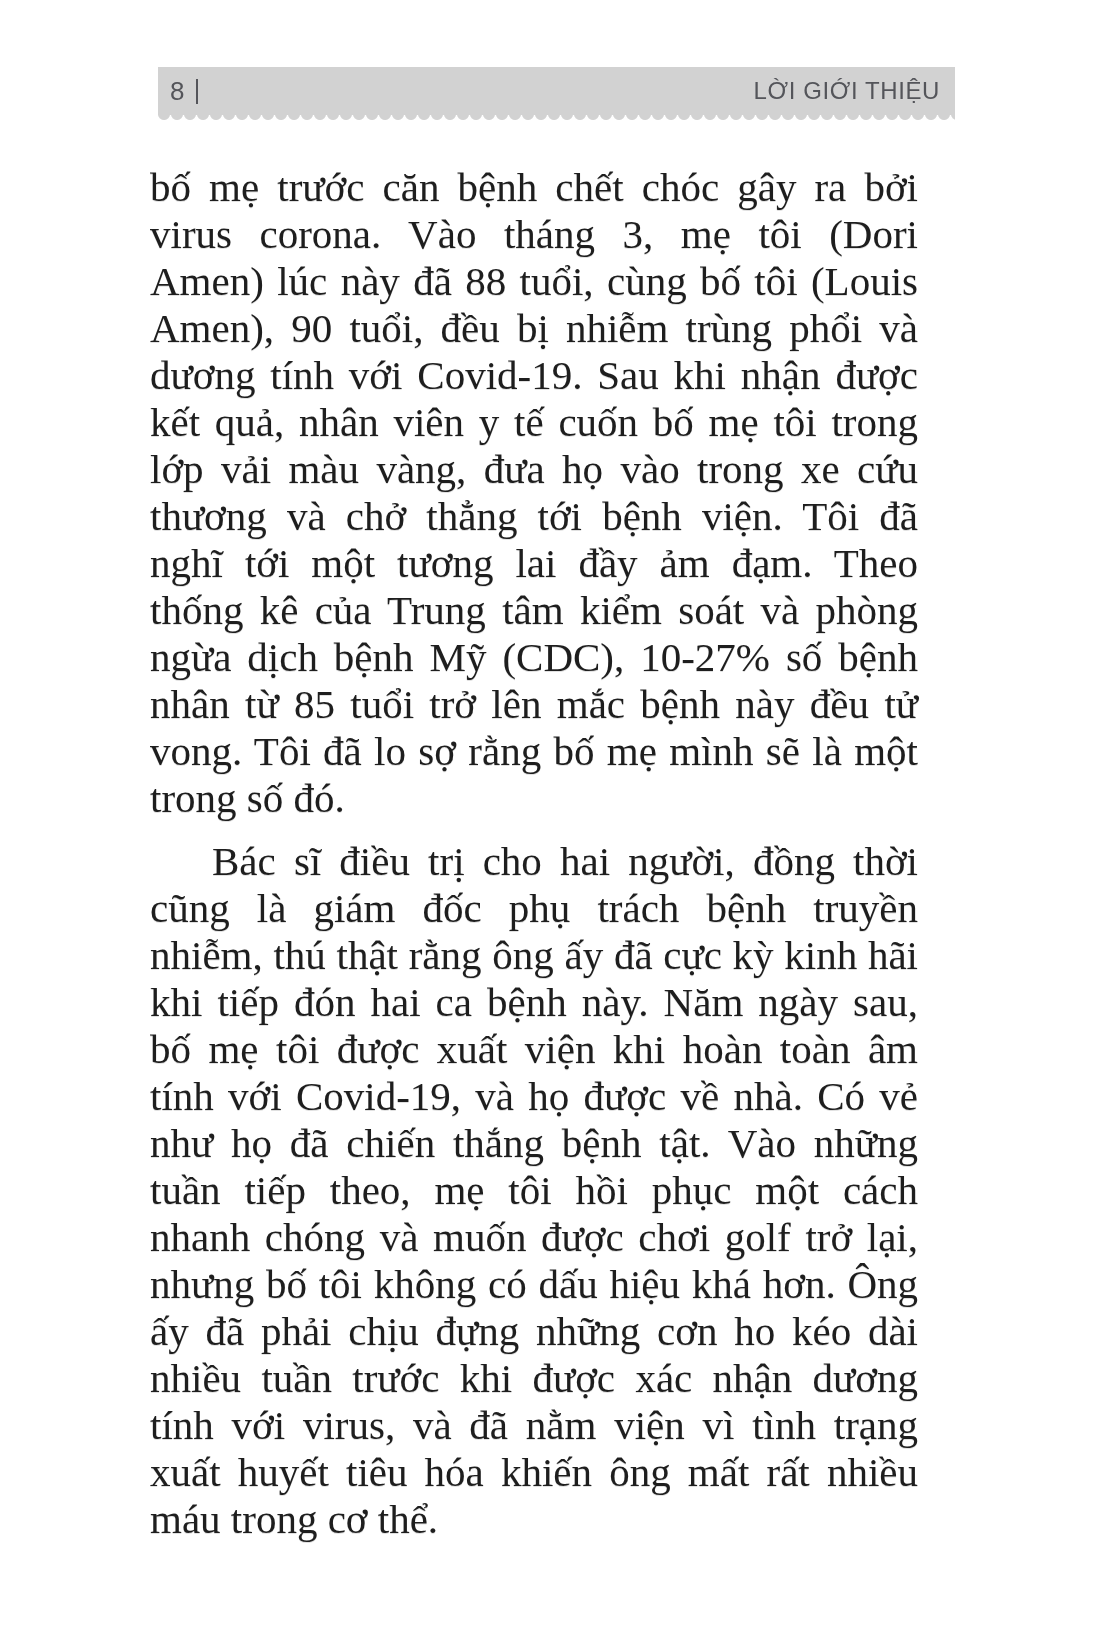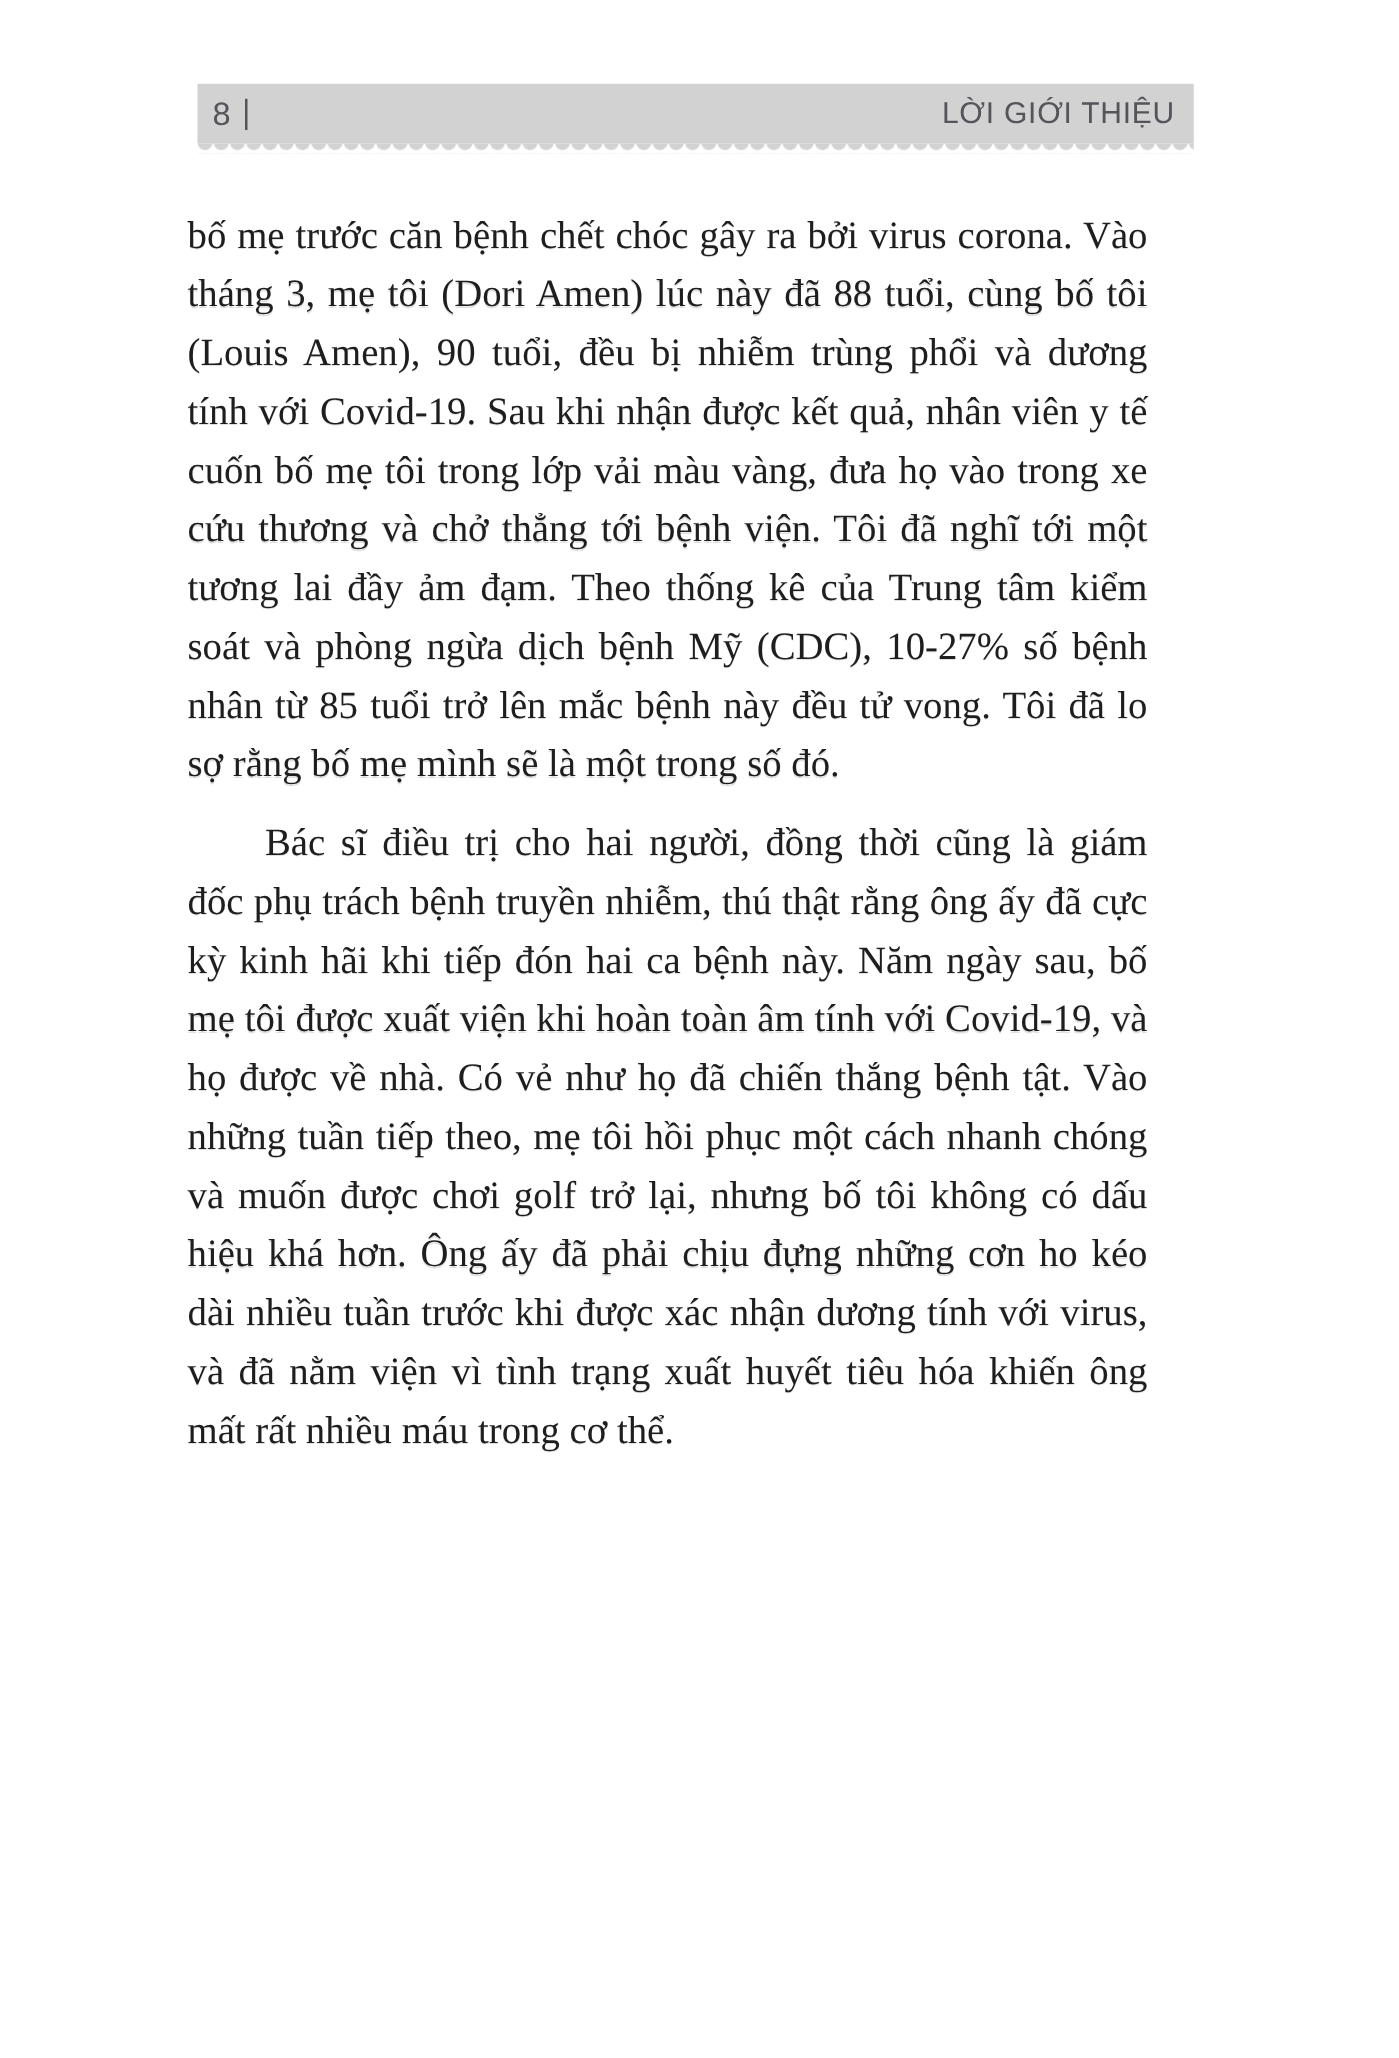--- a/index.html
+++ b/index.html
@@ -66,21 +66,21 @@
     line-height: 1;
   }
   
   .body-text {
     position: absolute;
     left: 150px;
     top: 164px;
     width: 768px;
     text-align: justify;
     color: #1e1e1e;
-    font-size: 31px;
+    font-size: 41px;
     line-height: 47px;
     text-shadow: 0 1px 0 rgba(130,130,130,0.25);
   }
   .para {
     margin: 0 0 16px 0;
   }
   .para.indent {
     text-indent: 62px;
   }
 </style>

